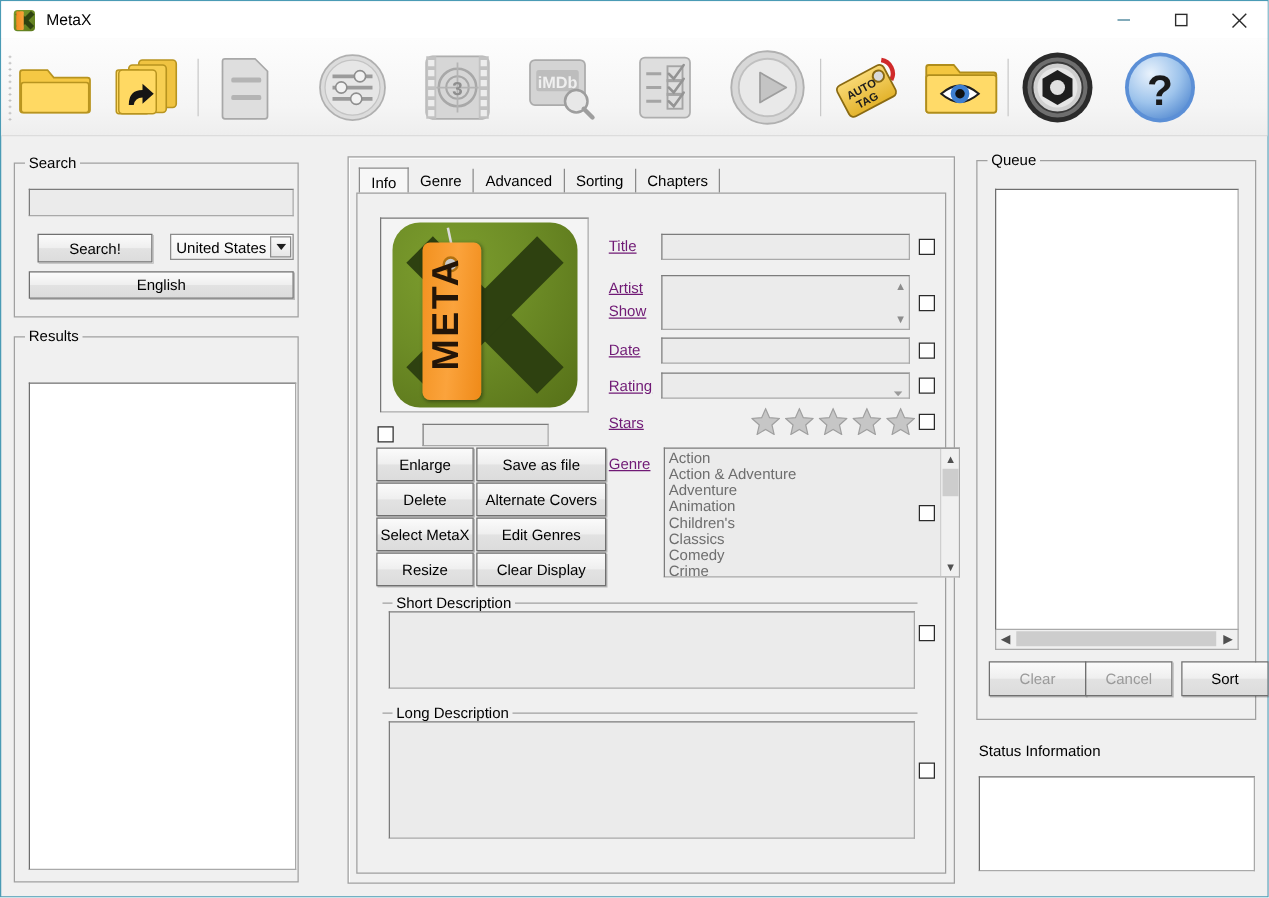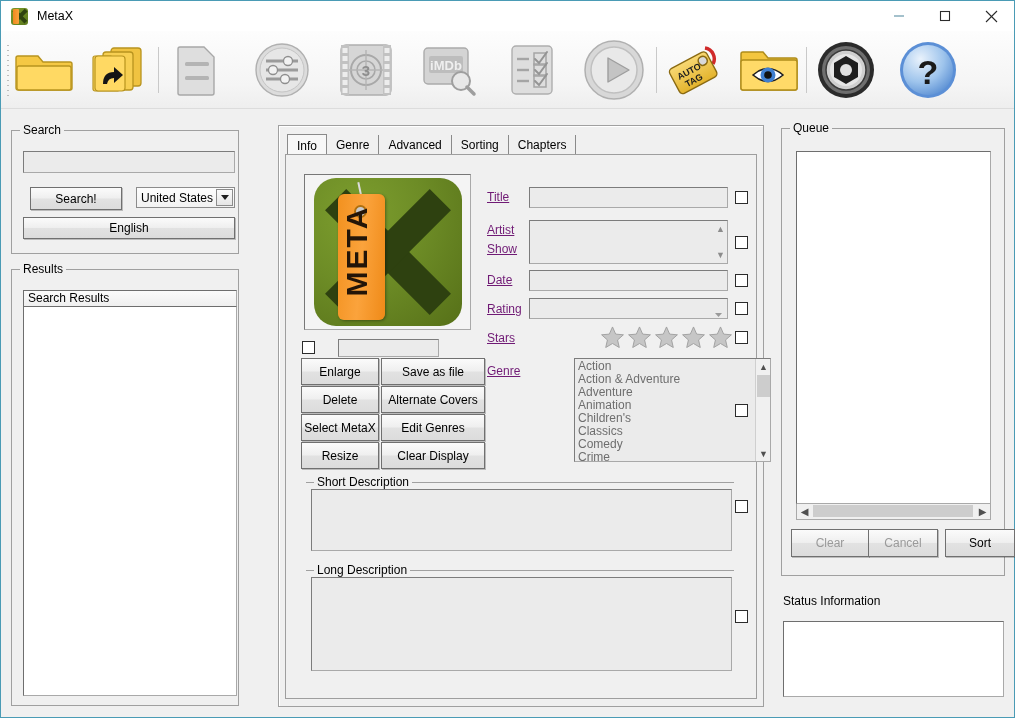--- a/index.html
+++ b/index.html
@@ -230,25 +230,24 @@
   #cover-sizefield { position: absolute; left: 337px; top: 338px; width: 101px; height: 18px; }
 
   .cbtn { position: absolute; height: 27px; }
   .cbtn.left { left: 23px; width: 78px; }
   .cbtn.right { left: 103px; width: 104px; }
 
   .stars { position: absolute; display: flex; gap: 4px; }
   .star { width: 23px; height: 22px; }
 
   #genre-list {
-    position: absolute; left: 530px; top: 357px; width: 197px; height: 104px;
+    position: absolute; left: 530px; top: 357px; width: 237px; height: 104px;
     background: #ebebeb;
     border: 1px solid #a9a9a9; border-top-color:#7c7c7c; border-left-color:#7c7c7c;
     overflow: hidden;
-    margin-left: 43px;
   }
   #genre-items { position: absolute; left: 3px; top: 1px; width: 170px; }
   .genre-item { font-size: 12px; color: #6e6e6e; line-height: 13px; height: 13px; }
   #genre-sb {
     position: absolute; right: 0px; top: 0px; width: 15px; height: 102px;
     background: #f0f0f0; border-left: 1px solid #cfcfcf;
   }
   .sb-arrow {
     position: absolute; left: 0; width: 15px; height: 15px;
     display: flex; align-items: center; justify-content: center;
@@ -489,21 +488,20 @@
         <svg width="8" height="5" viewBox="0 0 8 5">
             <polygon points="0,0 8,0 4,5" fill="#1d1d1d"></polygon>
           </svg>
       </span>
     </div>
     <div id="btn-lang" class="btn">English</div>
   </div>
 
   <div class="groupbox" style="left:10px; top:268px; width:228px; height:437px;">
     <div class="gb-title">Results</div>
-    <div id="results-hdr">Search Results</div>
     <div id="results-list" class="whitebox"></div>
   </div>
 
   <div id="tabpanel">
     <div id="tabstrip">
       <div class="tab active">Info</div>
       <div class="tab">Genre</div>
       <div class="tab">Advanced</div>
       <div class="tab">Sorting</div>
       <div class="tab">Chapters</div>

